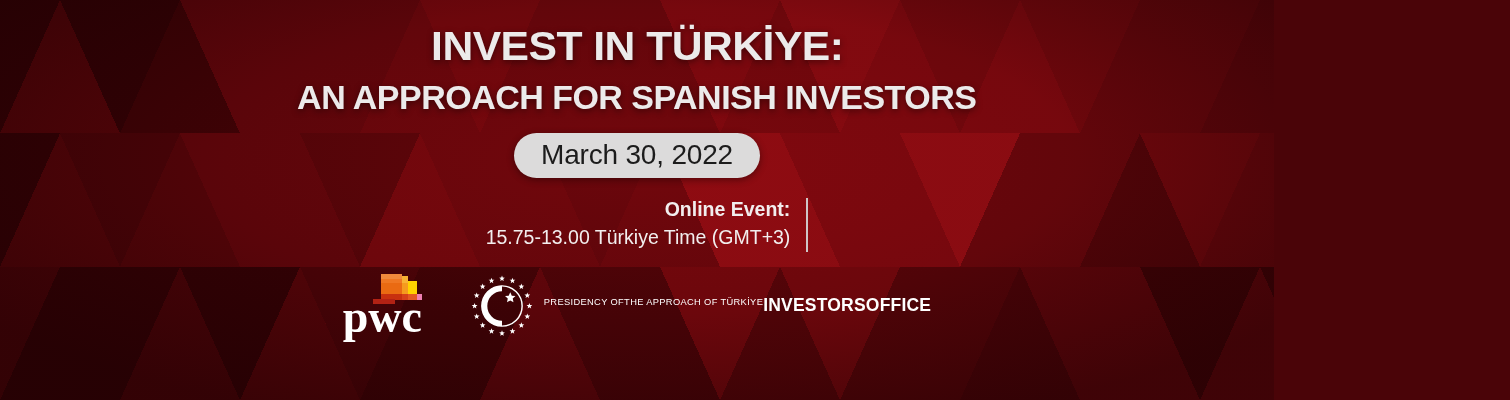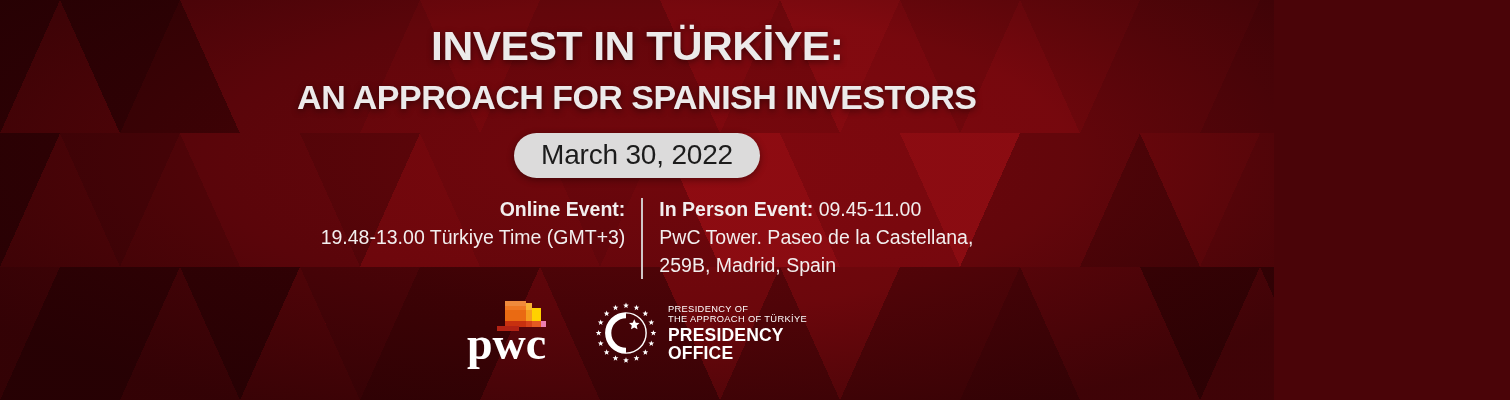--- a/index.html
+++ b/index.html
@@ -112,21 +112,21 @@
     color:#ffffff;
     line-height:1;
     letter-spacing:0px;
     margin-bottom:0px;
   }
   
   #io-logo{
     display:flex;align-items:center;gap:9px;
   }
   #io-emblem{width:66px;height:66px;display:block;}
-  #io-text{display:flex;flex-direction:column;color:#fff;line-height:1.08;}
+  #io-text{display:flex;color:#fff;line-height:1.08;}
   .io-small{
     font-size:9.3px;letter-spacing:0.35px;font-weight:normal;
     white-space:nowrap;
   }
   .io-big{
     font-size:17.5px;font-weight:bold;letter-spacing:0.2px;
     white-space:nowrap;line-height:1.02;
   }
   #io-line1{margin-bottom:0px;}
   #io-line2{margin-bottom:3px;}
@@ -278,33 +278,25 @@
     <div class="title" id="title-1">INVEST IN TÜRKİYE:</div>
 
     <div class="title" id="title-2">AN APPROACH FOR SPANISH INVESTORS</div>
 
     <div id="date-badge">March 30, 2022</div>
 
     <div id="event-info">
 
       <div id="online-col">
         <div class="lbl">Online Event:</div>
-        <div>19.48-13.00 Türkiye Time (GMT+3)</div>
+        <div>15.75-13.00 Türkiye Time (GMT+3)</div>
       </div>
 
       <div id="divider"></div>
 
-      <div id="inperson-col">
-        <div>
-          <span class="lbl">In Person Event:</span>
-          <span>09.45-11.00</span>
-        </div>
-        <div>PwC Tower. Paseo de la Castellana,</div>
-        <div>259B, Madrid, Spain</div>
-      </div>
 
     </div>
 
     <div id="logos">
 
       <div id="pwc-logo">
         <svg id="pwc-marks" viewBox="0 0 54 36" shape-rendering="crispEdges">
           <rect x="8" y="2" width="21" height="5" fill="#f08a3c"></rect>
           <rect x="8" y="7" width="21" height="4" fill="#ef7722"></rect>
           <rect x="29" y="4" width="6" height="7" fill="#f7b233"></rect>
@@ -344,20 +336,20 @@
           </g>
           <circle cx="50" cy="50" r="30.5" fill="none" stroke="#ffffff" stroke-width="2.2"></circle>
           <path d="M50 23.5
                    a26.5 26.5 0 1 0 0 53
                    a26.5 26.5 0 1 1 0 -53 Z" fill="none" stroke="#ffffff" stroke-width="8.5"></path>
           <path d="M62.5 29.2 l2.35 5.15 5.6 .62 -4.2 3.8 1.15 5.55 -4.9 -2.82 -4.9 2.82 1.15 -5.55 -4.2 -3.8 5.6 -.62 Z" fill="#ffffff"></path>
         </svg>
         <div id="io-text">
           <div class="io-small" id="io-line1">PRESIDENCY OF</div>
           <div class="io-small" id="io-line2">THE APPROACH OF TÜRKİYE</div>
-          <div class="io-big" id="io-line3">PRESIDENCY</div>
+          <div class="io-big" id="io-line3">INVESTORS</div>
           <div class="io-big" id="io-line4">OFFICE</div>
         </div>
       </div>
 
     </div>
   </div>
 </div>
 
 </body></html>

